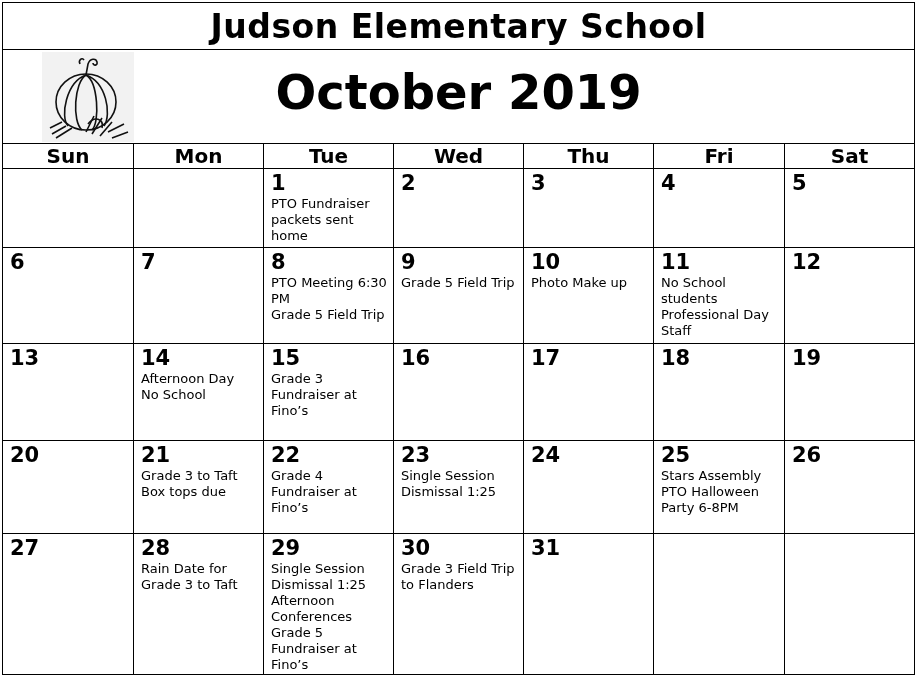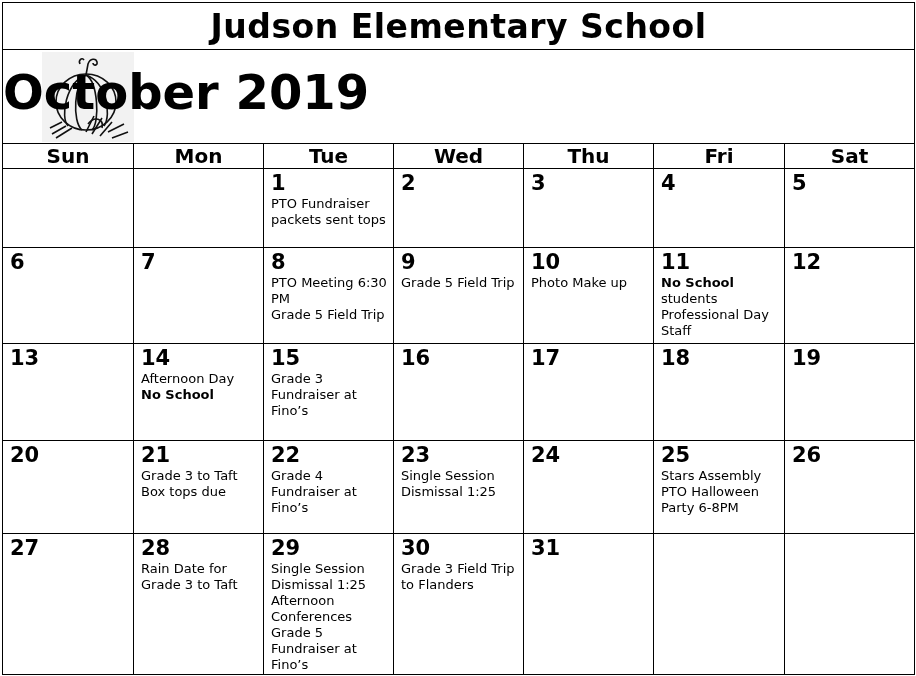--- a/index.html
+++ b/index.html
@@ -1,27 +1,27 @@
 <!DOCTYPE html>
 <html><head>
 <meta charset="utf-8">
 <style>
   html, body { margin: 0; padding: 0; background: #ffffff; }
   body { width: 916px; height: 676px; overflow: hidden; font-family: "DejaVu Sans", sans-serif; color: #000; }
   .cal { position: absolute; left: 2px; top: 2px; width: 912px; border-collapse: collapse; table-layout: fixed; }
   .cal td, .cal th { border: 1.5px solid #000; padding: 0; vertical-align: top; }
   .school-title { height: 46px; text-align: center; vertical-align: middle !important; font-weight: bold; font-size: 33px; letter-spacing: 0.5px; }
   .month-row td { height: 93px; position: relative; }
-  .month-title { position: absolute; left: 0; right: 0; top: 14px; text-align: left; font-weight: bold; font-size: 48px; }
+  .month-title { position: absolute; left: 0; right: 0; top: 14px; text-align: center; font-weight: bold; font-size: 48px; }
   .pumpkin { position: absolute; left: 39px; top: 2px; width: 92px; height: 90px; background: #f2f2f2; }
   .dow th { height: 24px; font-size: 20px; font-weight: bold; text-align: center; vertical-align: middle; }
   .day { padding: 2px 0 0 7px !important; }
   .num { display: block; font-weight: bold; font-size: 21px; line-height: 24px; margin-bottom: 1px; }
   .ev { display: block; font-size: 13px; line-height: 16px; }
-  .ev.bold { font-weight: bold; }
+  .ev.bold { font-weight: normal; }
   .r1 td { height: 76px; }
   .r2 td { height: 93px; }
   .r3 td { height: 94px; margin-left: 44px; }
   .r4 td { height: 90px; border-radius: 15px; }
   .r5 td { height: 138px; }
 </style>
 </head>
 <body>
 
 <table class="cal">
@@ -69,21 +69,21 @@
   </tr>
   <tr class="r1">
         <td class="day">
           <span class="num"></span>
         </td>
         <td class="day">
           <span class="num"></span>
         </td>
         <td class="day">
           <span class="num">1</span>
-          <span class="ev">PTO Fundraiser packets sent tops</span>
+          <span class="ev">PTO Fundraiser packets sent home</span>
         </td>
         <td class="day">
           <span class="num">2</span>
         </td>
         <td class="day">
           <span class="num">3</span>
         </td>
         <td class="day">
           <span class="num">4</span>
         </td>

